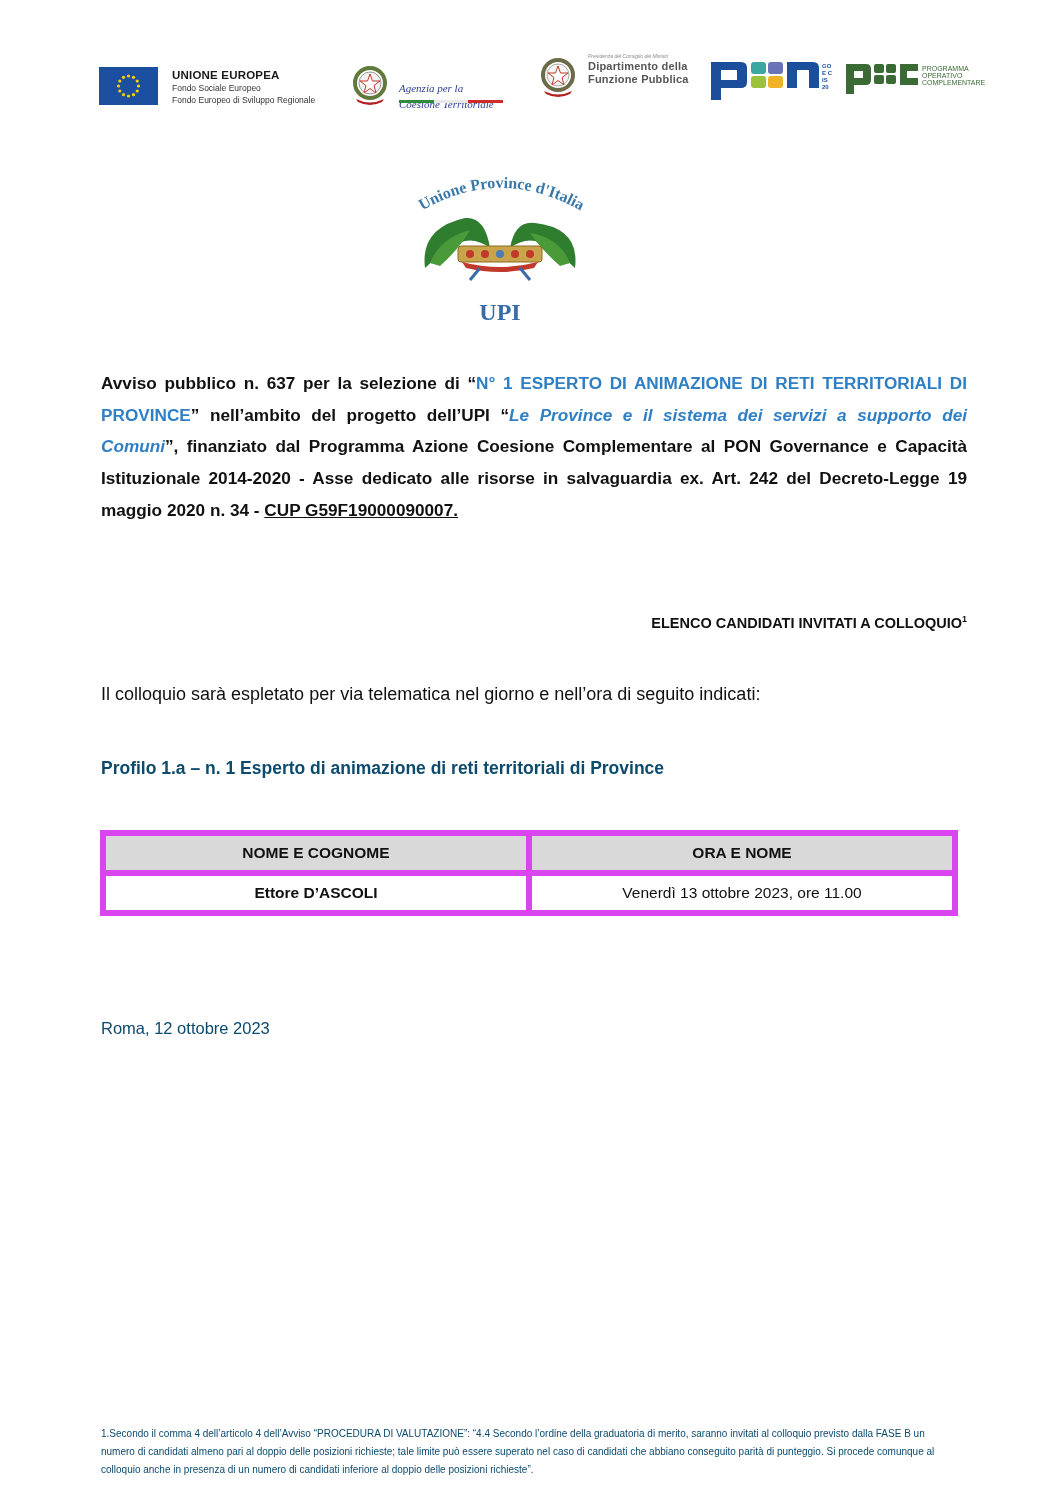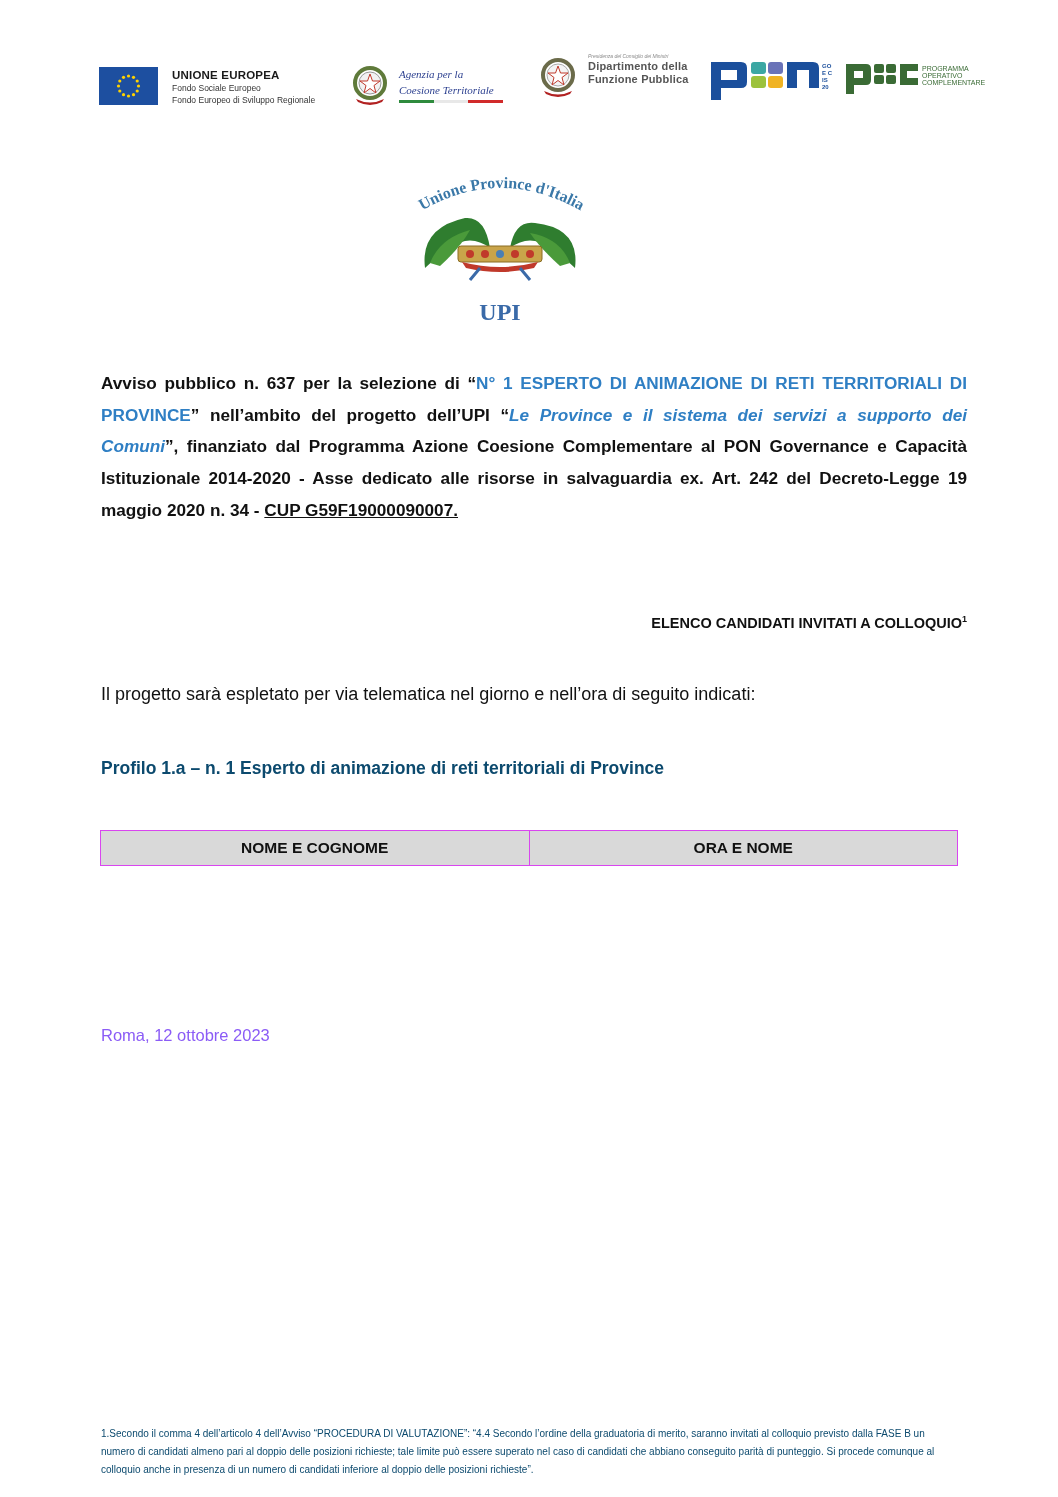--- a/index.html
+++ b/index.html
@@ -13,21 +13,21 @@
     .eu-flag { left: 99px; top: 67px; width: 59px; height: 38px; background: #1d4fa0; }
     .eu-flag svg { display: block; }
     .eu-text { left: 172px; top: 68px; }
     .eu-title { font-weight: bold; font-size: 11.5px; letter-spacing: 0.2px; color: #1a1a1a; line-height: 14px; }
     .eu-sub { font-size: 8.5px; color: #333; line-height: 12px; }
 
     .emblem { width: 40px; height: 42px; }
     .emblem1 { left: 350px; top: 64px; }
     .emblem2 { left: 538px; top: 56px; }
 
-    .act-text { left: 399px; top: 66px; font-family: "Liberation Serif", serif; font-style: italic; color: #2b3f8f; font-size: 11px; line-height: 16px; }
+    .act-text { left: 399px; top: 80px; font-family: "Liberation Serif", serif; font-style: italic; color: #2b3f8f; font-size: 11px; line-height: 16px; }
     .act-line { left: 399px; top: 100px; width: 104px; height: 3px; display: flex; }
     .act-line span { flex: 1; }
 
     .dfp-text { left: 588px; top: 52px; }
     .dfp-small { font-size: 5px; color: #888; font-style: italic; line-height: 8px; }
     .dfp-main { font-size: 11px; color: #555; font-weight: bold; line-height: 13px; letter-spacing: 0.2px; }
 
     .pon-logo { left: 711px; top: 60px; width: 122px; height: 40px; }
     .poc-logo { left: 846px; top: 62px; width: 146px; height: 34px; }
 
@@ -52,26 +52,26 @@
 
     .lead { left: 101px; top: 684px; font-size: 18px; color: #111; }
     .profile { left: 101px; top: 758px; font-size: 17.5px; font-weight: bold; color: #0c4a6e; }
 
     
     .cand-table {
       left: 100px; top: 830px; width: 858px; border-collapse: collapse;
       font-size: 15.5px; color: #111;
     }
     .cand-table th, .cand-table td {
-      border: 1px solid #d946ef; height: 34px; padding: 0; text-align: center; width: 50%;
+      border: 6px solid #d946ef; height: 34px; padding: 0; text-align: center; width: 50%;
     }
     .cand-table th { background: #d9d9d9; font-weight: bold; }
     .cand-table td.name { font-weight: bold; }
 
-    .place-date { left: 101px; top: 1019px; font-size: 16.5px; color: #8b5cf6; margin-top: 7px; }
+    .place-date { left: 101px; top: 1019px; font-size: 16.5px; color: #0c4a6e; }
 
     .footnote {
       left: 101px; top: 1425px; width: 858px;
       font-size: 10px; line-height: 18px; color: #0c4a6e;
     }
   </style>
 </head>
 <body>
 
 <div class="abs eu-flag">
@@ -182,30 +182,34 @@
     <path d="M52 94 Q90 104 128 94 L124 100 Q90 108 56 100Z" fill="#c0392b"></path>
     <path d="M70 100 L60 112 M110 100 L120 112" stroke="#3a6aa8" stroke-width="3"></path>
     <text x="90" y="152" text-anchor="middle" font-family="Liberation Serif, serif" font-size="24" font-weight="bold" fill="#3a6aa8">UPI</text>
   </svg>
 </div>
 
 <div class="abs intro"><span>Avviso pubblico n. 637 per la selezione di “</span><span class="blue">N° 1 ESPERTO DI ANIMAZIONE DI RETI TERRITORIALI DI PROVINCE</span><span>” nell’ambito del progetto dell’UPI “</span><span class="blue-it">Le Province e il sistema dei servizi a supporto dei Comuni</span><span>”, finanziato dal Programma Azione Coesione Complementare al PON Governance e Capacità Istituzionale 2014-2020 - Asse dedicato alle risorse in salvaguardia ex. Art. 242 del Decreto-Legge 19 maggio 2020 n. 34 - </span><span class="ul">CUP G59F19000090007.</span></div>
 
 <div class="abs section-title"><span>ELENCO CANDIDATI INVITATI A COLLOQUIO</span><sup>1</sup></div>
 
-<div class="abs lead">Il progetto sarà espletato per via telematica nel giorno e nell’ora di seguito indicati:</div>
+<div class="abs lead">Il colloquio sarà espletato per via telematica nel giorno e nell’ora di seguito indicati:</div>
 
 <div class="abs profile">Profilo 1.a – n. 1 Esperto di animazione di reti territoriali di Province</div>
 
 <table class="abs cand-table">
   <thead>
     <tr>
       <th>NOME E COGNOME</th>
       <th>ORA E NOME</th>
     </tr>
   </thead>
   <tbody>
+    <tr>
+      <td class="name">Ettore D’ASCOLI</td>
+      <td>Venerdì 13 ottobre 2023, ore 11.00</td>
+    </tr>
   </tbody>
 </table>
 
 <div class="abs place-date">Roma, 12 ottobre 2023</div>
 
 <div class="abs footnote">1.Secondo il comma 4 dell’articolo 4 dell’Avviso “PROCEDURA DI VALUTAZIONE”: “4.4 Secondo l’ordine della graduatoria di merito, saranno invitati al colloquio previsto dalla FASE B un numero di candidati almeno pari al doppio delle posizioni richieste; tale limite può essere superato nel caso di candidati che abbiano conseguito parità di punteggio. Si procede comunque al colloquio anche in presenza di un numero di candidati inferiore al doppio delle posizioni richieste”.</div>
 
 </body></html>

